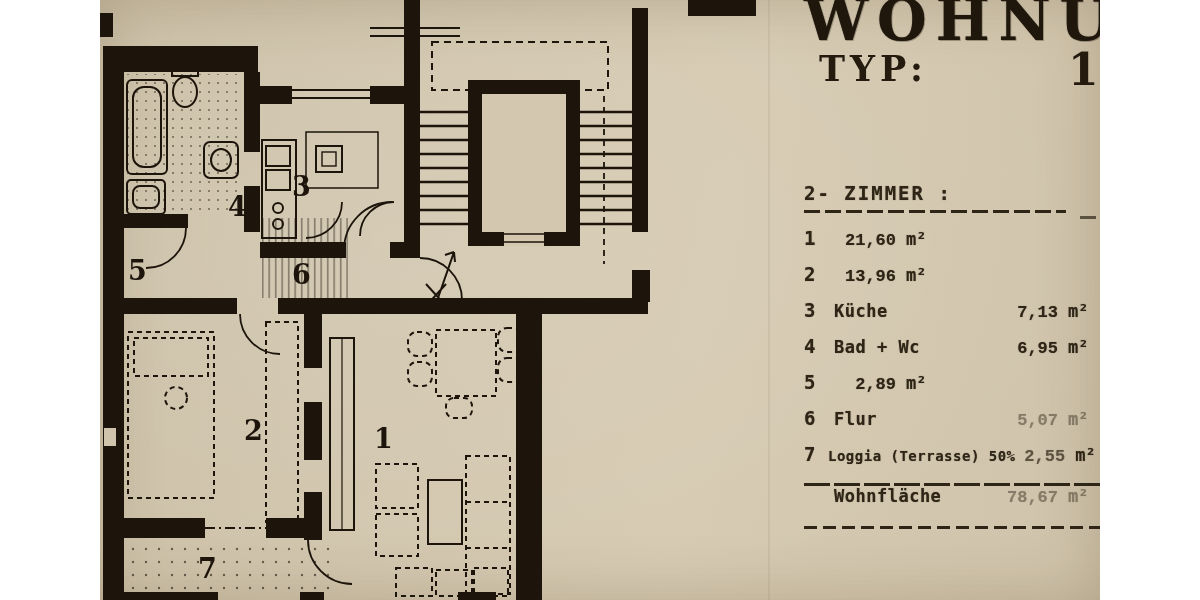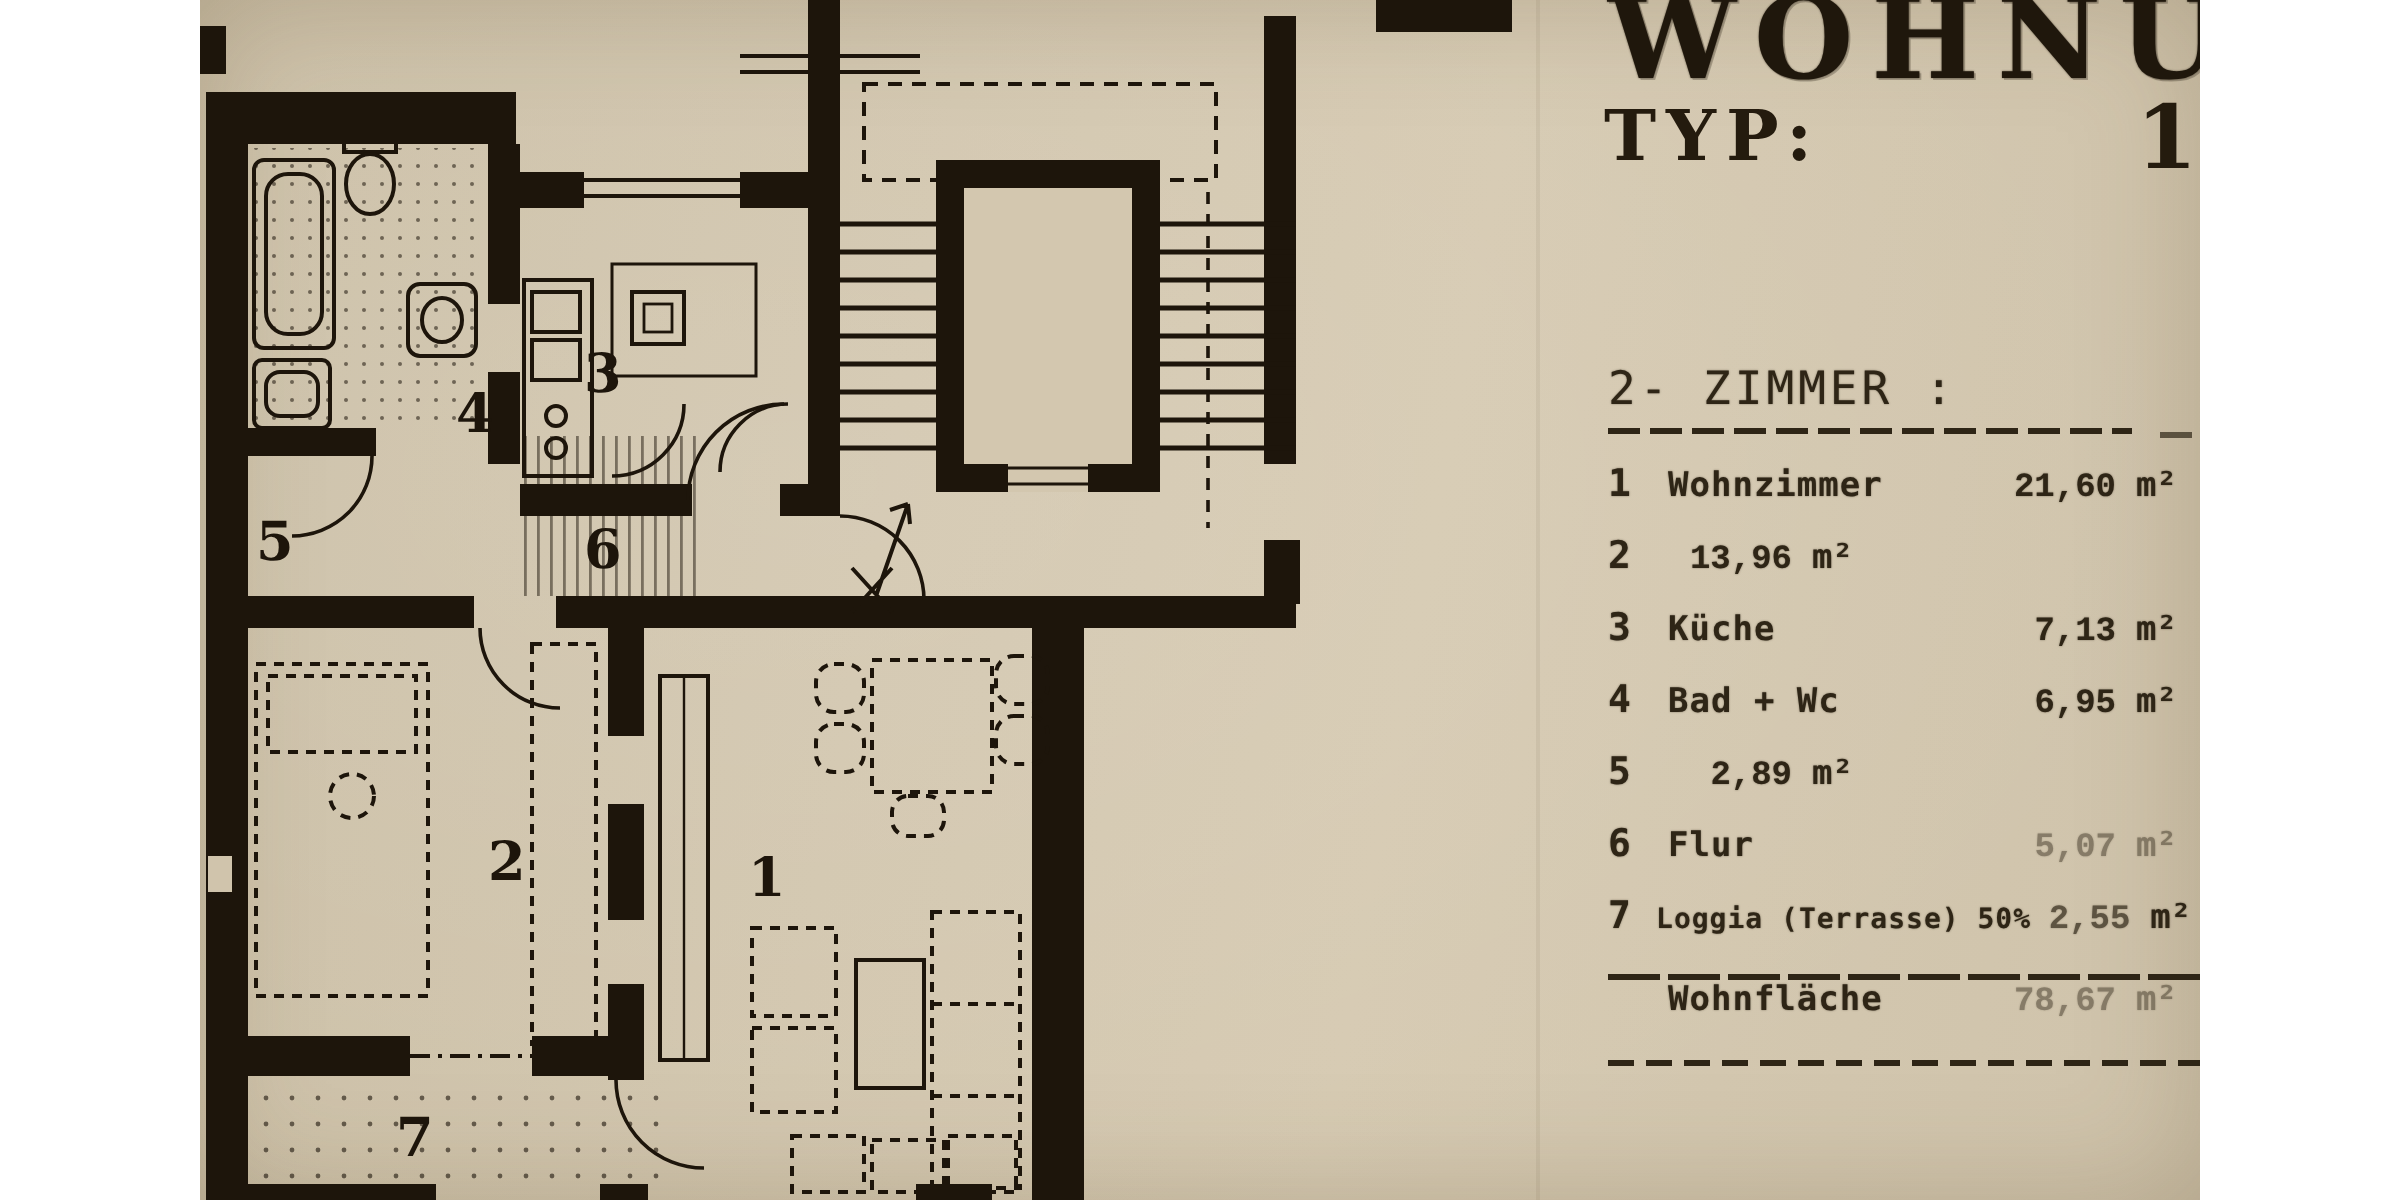--- a/index.html
+++ b/index.html
@@ -17,27 +17,27 @@
 
   .inkline{stroke:#1d150b;fill:none;}
   .dash{stroke-dasharray:5 4;}
 
   
   .ink{color:#2e2516;text-shadow:0 0 1px rgba(46,37,22,.55);}
   #title{position:absolute;left:704px;top:-14px;font-family:"DejaVu Serif",serif;font-weight:bold;
          font-size:57px;letter-spacing:9px;white-space:nowrap;color:#1f170c;
          text-shadow:0 0 1px rgba(31,23,12,.7), 1px 1px 0 rgba(31,23,12,.25);}
   #typ-row{position:absolute;left:702px;top:48px;width:340px;height:60px;}
-  #typ-label{position:absolute;left:0;top:0;font-family:"DejaVu Serif",serif;font-weight:bold;
+  #typ-label{position:absolute;left:17px;top:0;font-family:"DejaVu Serif",serif;font-weight:bold;
              font-size:35px;letter-spacing:5px;color:#241b0e;}
   #typ-value{position:absolute;left:266px;top:-4px;font-family:"DejaVu Serif",serif;font-weight:bold;
              font-size:44px;letter-spacing:4px;color:#241b0e;white-space:nowrap;}
 
   #list{position:absolute;left:704px;top:182px;width:300px;}
-  #list-heading{font-size:23px;font-weight:normal;letter-spacing:2px;white-space:nowrap;}
+  #list-heading{font-size:19px;font-weight:bold;letter-spacing:2px;white-space:nowrap;}
   #heading-rule{margin-top:6px;height:3px;width:262px;
      background:repeating-linear-gradient(90deg,#2e2516 0 16px,rgba(0,0,0,0) 16px 21px);}
   #heading-tick{position:absolute;left:276px;top:34px;width:16px;height:3px;background:#2e2516;opacity:.7;}
 
   #rows{margin-top:14px;}
   .row{display:flex;align-items:baseline;height:36px;font-size:17px;font-weight:bold;}
   .row .num{width:30px;font-size:19px;}
   .row .nm{flex:1;white-space:nowrap;letter-spacing:.5px;}
   .row .val{width:62px;text-align:right;font-family:Liberation Mono, monospace;}
   .row .unit{width:36px;margin-left:10px;}
@@ -67,21 +67,20 @@
     </div>
 
     <div id="list">
       <div id="list-heading" class="ink">2- ZIMMER :</div>
       <div id="heading-rule"></div>
       <div id="heading-tick"></div>
 
       <div id="rows">
         <div class="row ink">
           <span class="num">1</span>
-          <span class="nm">Wohnzimmer</span>
           <span class="val">21,60</span>
           <span class="unit">m²</span>
         </div>
         <div class="row ink">
           <span class="num">2</span>
           <span class="val">13,96</span>
           <span class="unit">m²</span>
         </div>
         <div class="row ink">
           <span class="num">3</span>

